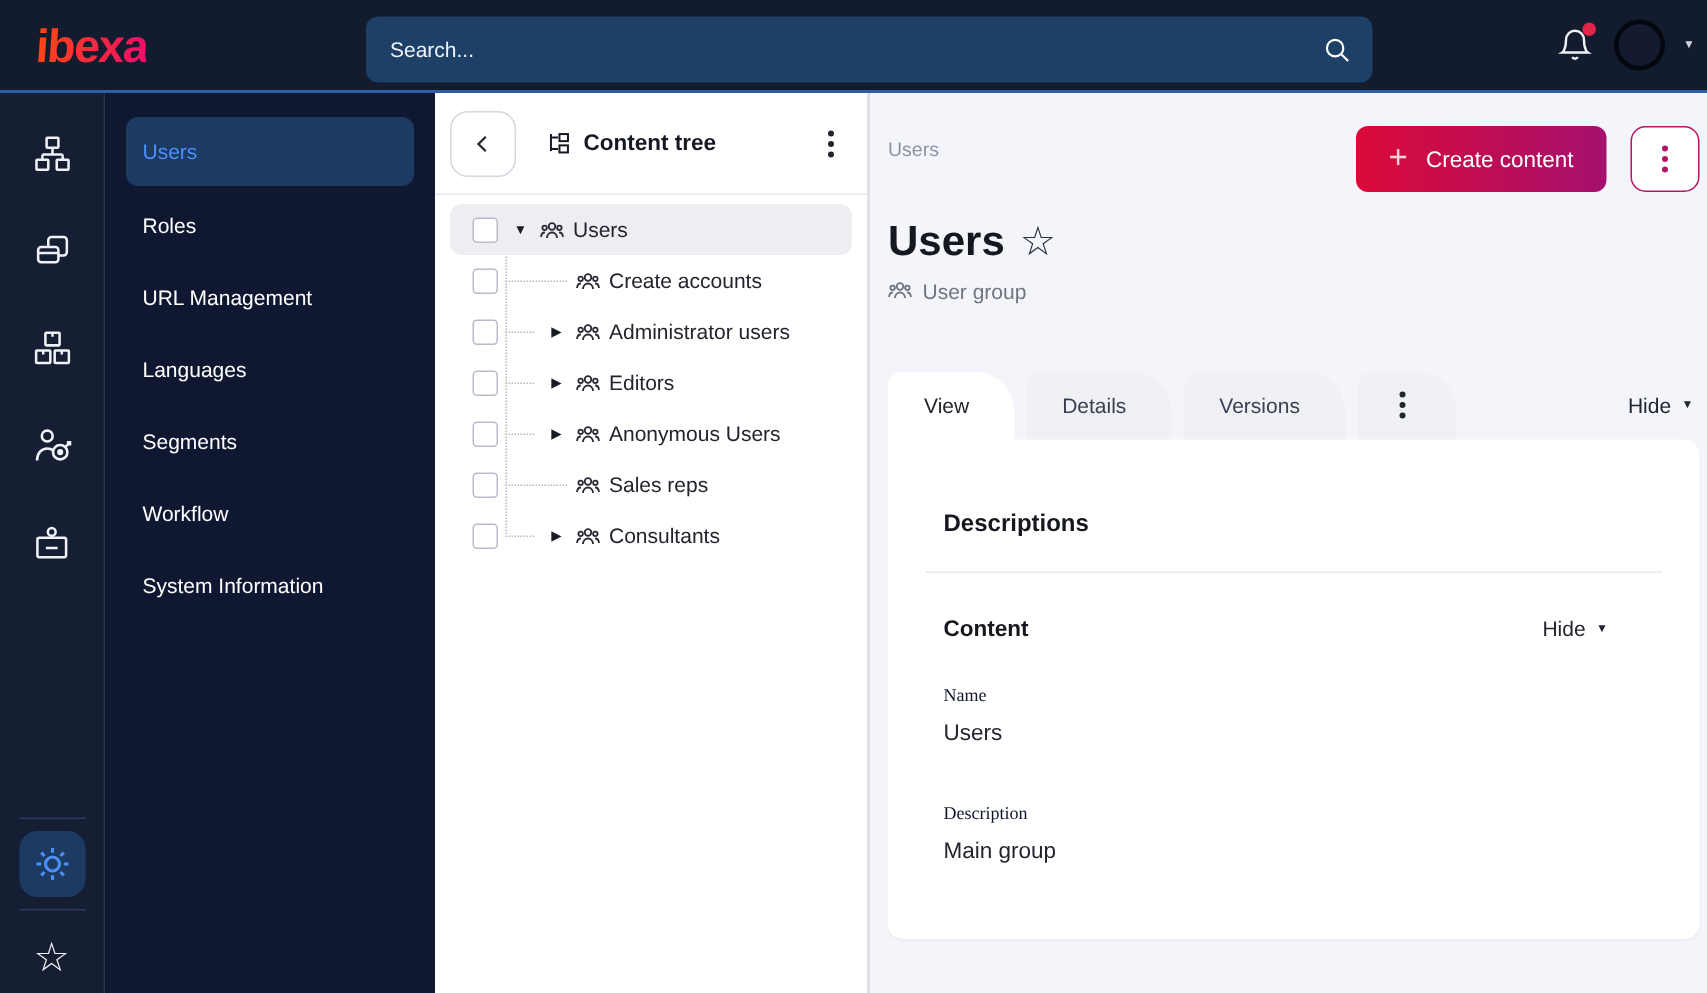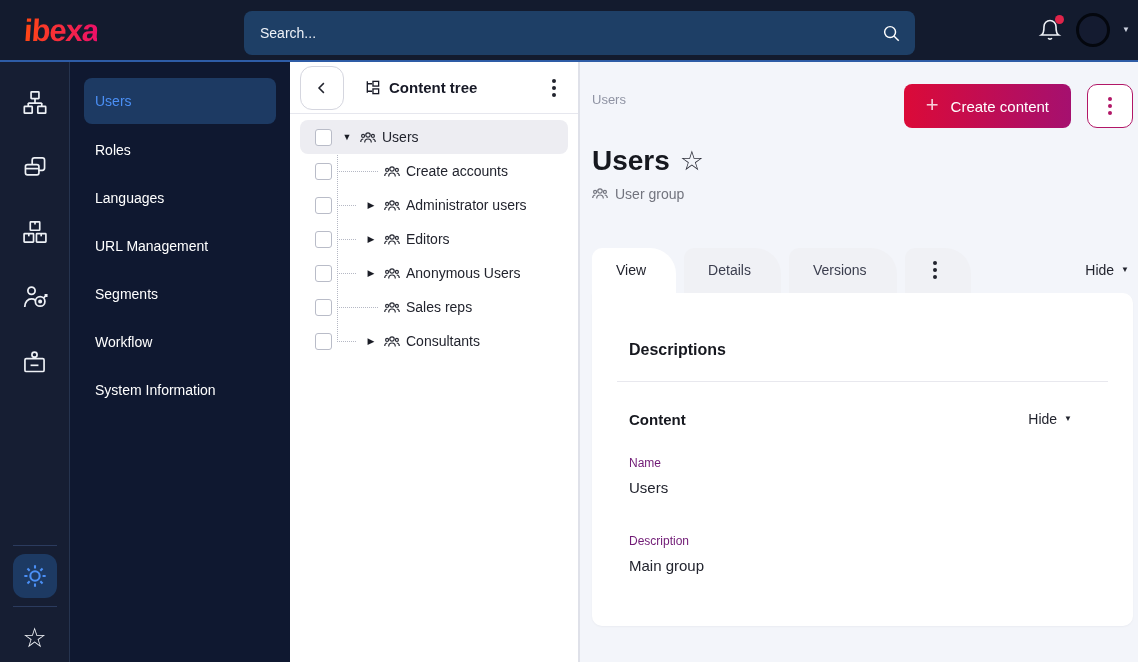--- a/index.html
+++ b/index.html
@@ -83,21 +83,21 @@
     background:#1d3a63; color:#4b8ff5;
   }
 
   
   .tree-panel {
     width:290px; flex:none; background:#fff;
     border-right:2px solid #dfe1e9;
     display:flex; flex-direction:column;
   }
   .tree-header {
-    height:52px; flex:none; display:flex; align-items:center;
+    height:68px; flex:none; display:flex; align-items:center;
     padding:0 18px 0 10px; border-bottom:1px solid #e6e7ee;
   }
   .back-btn {
     width:44px; height:44px; border:1px solid #d5d6df; border-radius:12px;
     background:#fff; display:flex; align-items:center; justify-content:center;
     cursor:pointer; color:#22242e;
   }
   .tree-title { display:flex; align-items:center; gap:8px; margin-left:20px;
     font-size:15px; font-weight:700; color:#171926; }
   .tree-kebab { margin-left:auto; color:#22242e; cursor:pointer; padding:4px; }
@@ -164,21 +164,21 @@
     background:#fff; border-radius:0 10px 10px 10px; height:333px;
     padding:36px 25px 20px 25px;
     box-shadow:0 1px 2px rgba(20,25,50,.04);
   }
   .card-heading { font-size:16px; font-weight:700; color:#16181f; }
   .card-divider { margin-top:22px; border-bottom:1px solid #e8e8ee; }
   .section-row { margin-top:29px; margin-left:12px; display:flex; align-items:center; }
   .section-title { font-size:15px; font-weight:700; color:#16181f; }
   .section-hide { margin-left:auto; margin-right:36px; display:flex; align-items:center; gap:7px;
     font-size:14px; color:#22242e; cursor:pointer; }
-  .field-label { margin:28px 0 0 12px; font-size:12px; color:#701a75; }
+  .field-label { margin:28px 0 0 12px; font-size:12px; color:#0f172a;font-family:Liberation Serif, serif; }
   .field-label.second { margin-top:38px; }
   .field-value { margin:9px 0 0 12px; font-size:15px; color:#22242e; }
 
   svg { display:block; }
 </style>
 </head>
 <body>
 
 <div class="app">
 
@@ -269,24 +269,24 @@
     </nav>
 
     <nav class="menu">
       <div class="menu-item active">
           <span>Users</span>
         </div>
       <div class="menu-item">
           <span>Roles</span>
         </div>
       <div class="menu-item">
+          <span>URL Management</span>
+        </div>
+      <div class="menu-item">
           <span>Languages</span>
-        </div>
-      <div class="menu-item">
-          <span>URL Management</span>
         </div>
       <div class="menu-item">
           <span>Segments</span>
         </div>
       <div class="menu-item">
           <span>Workflow</span>
         </div>
       <div class="menu-item">
           <span>System Information</span>
         </div>

